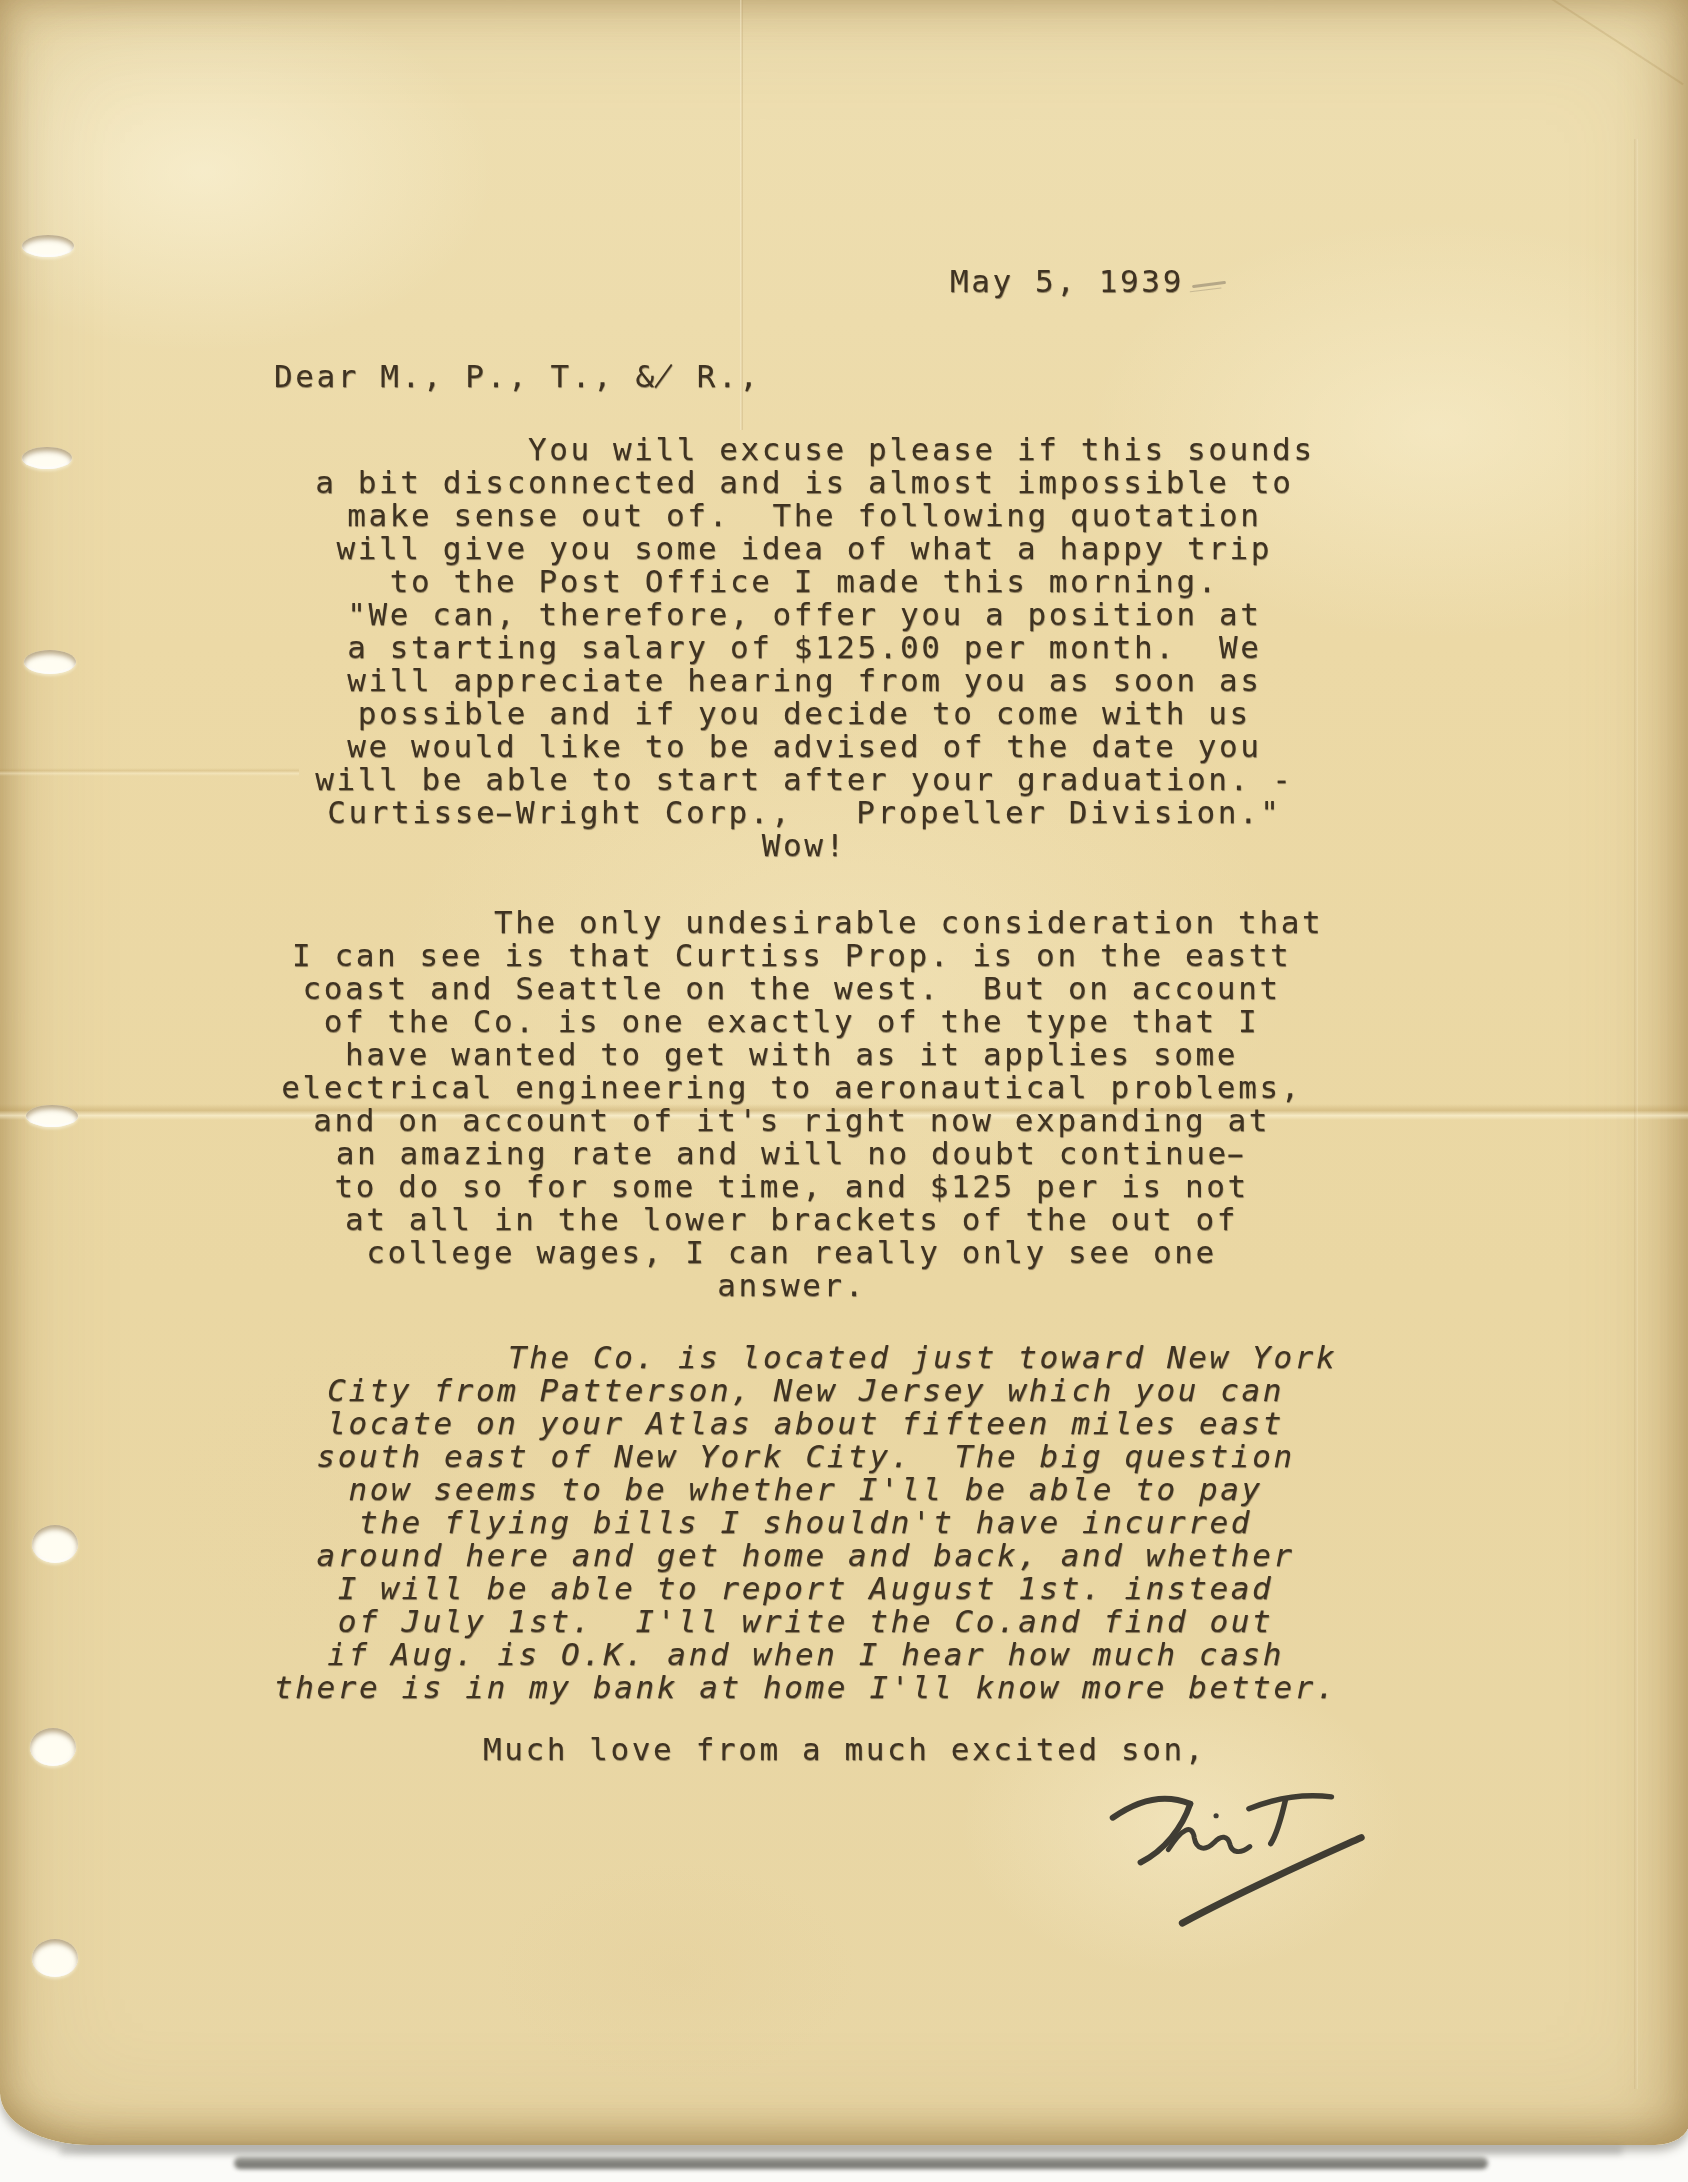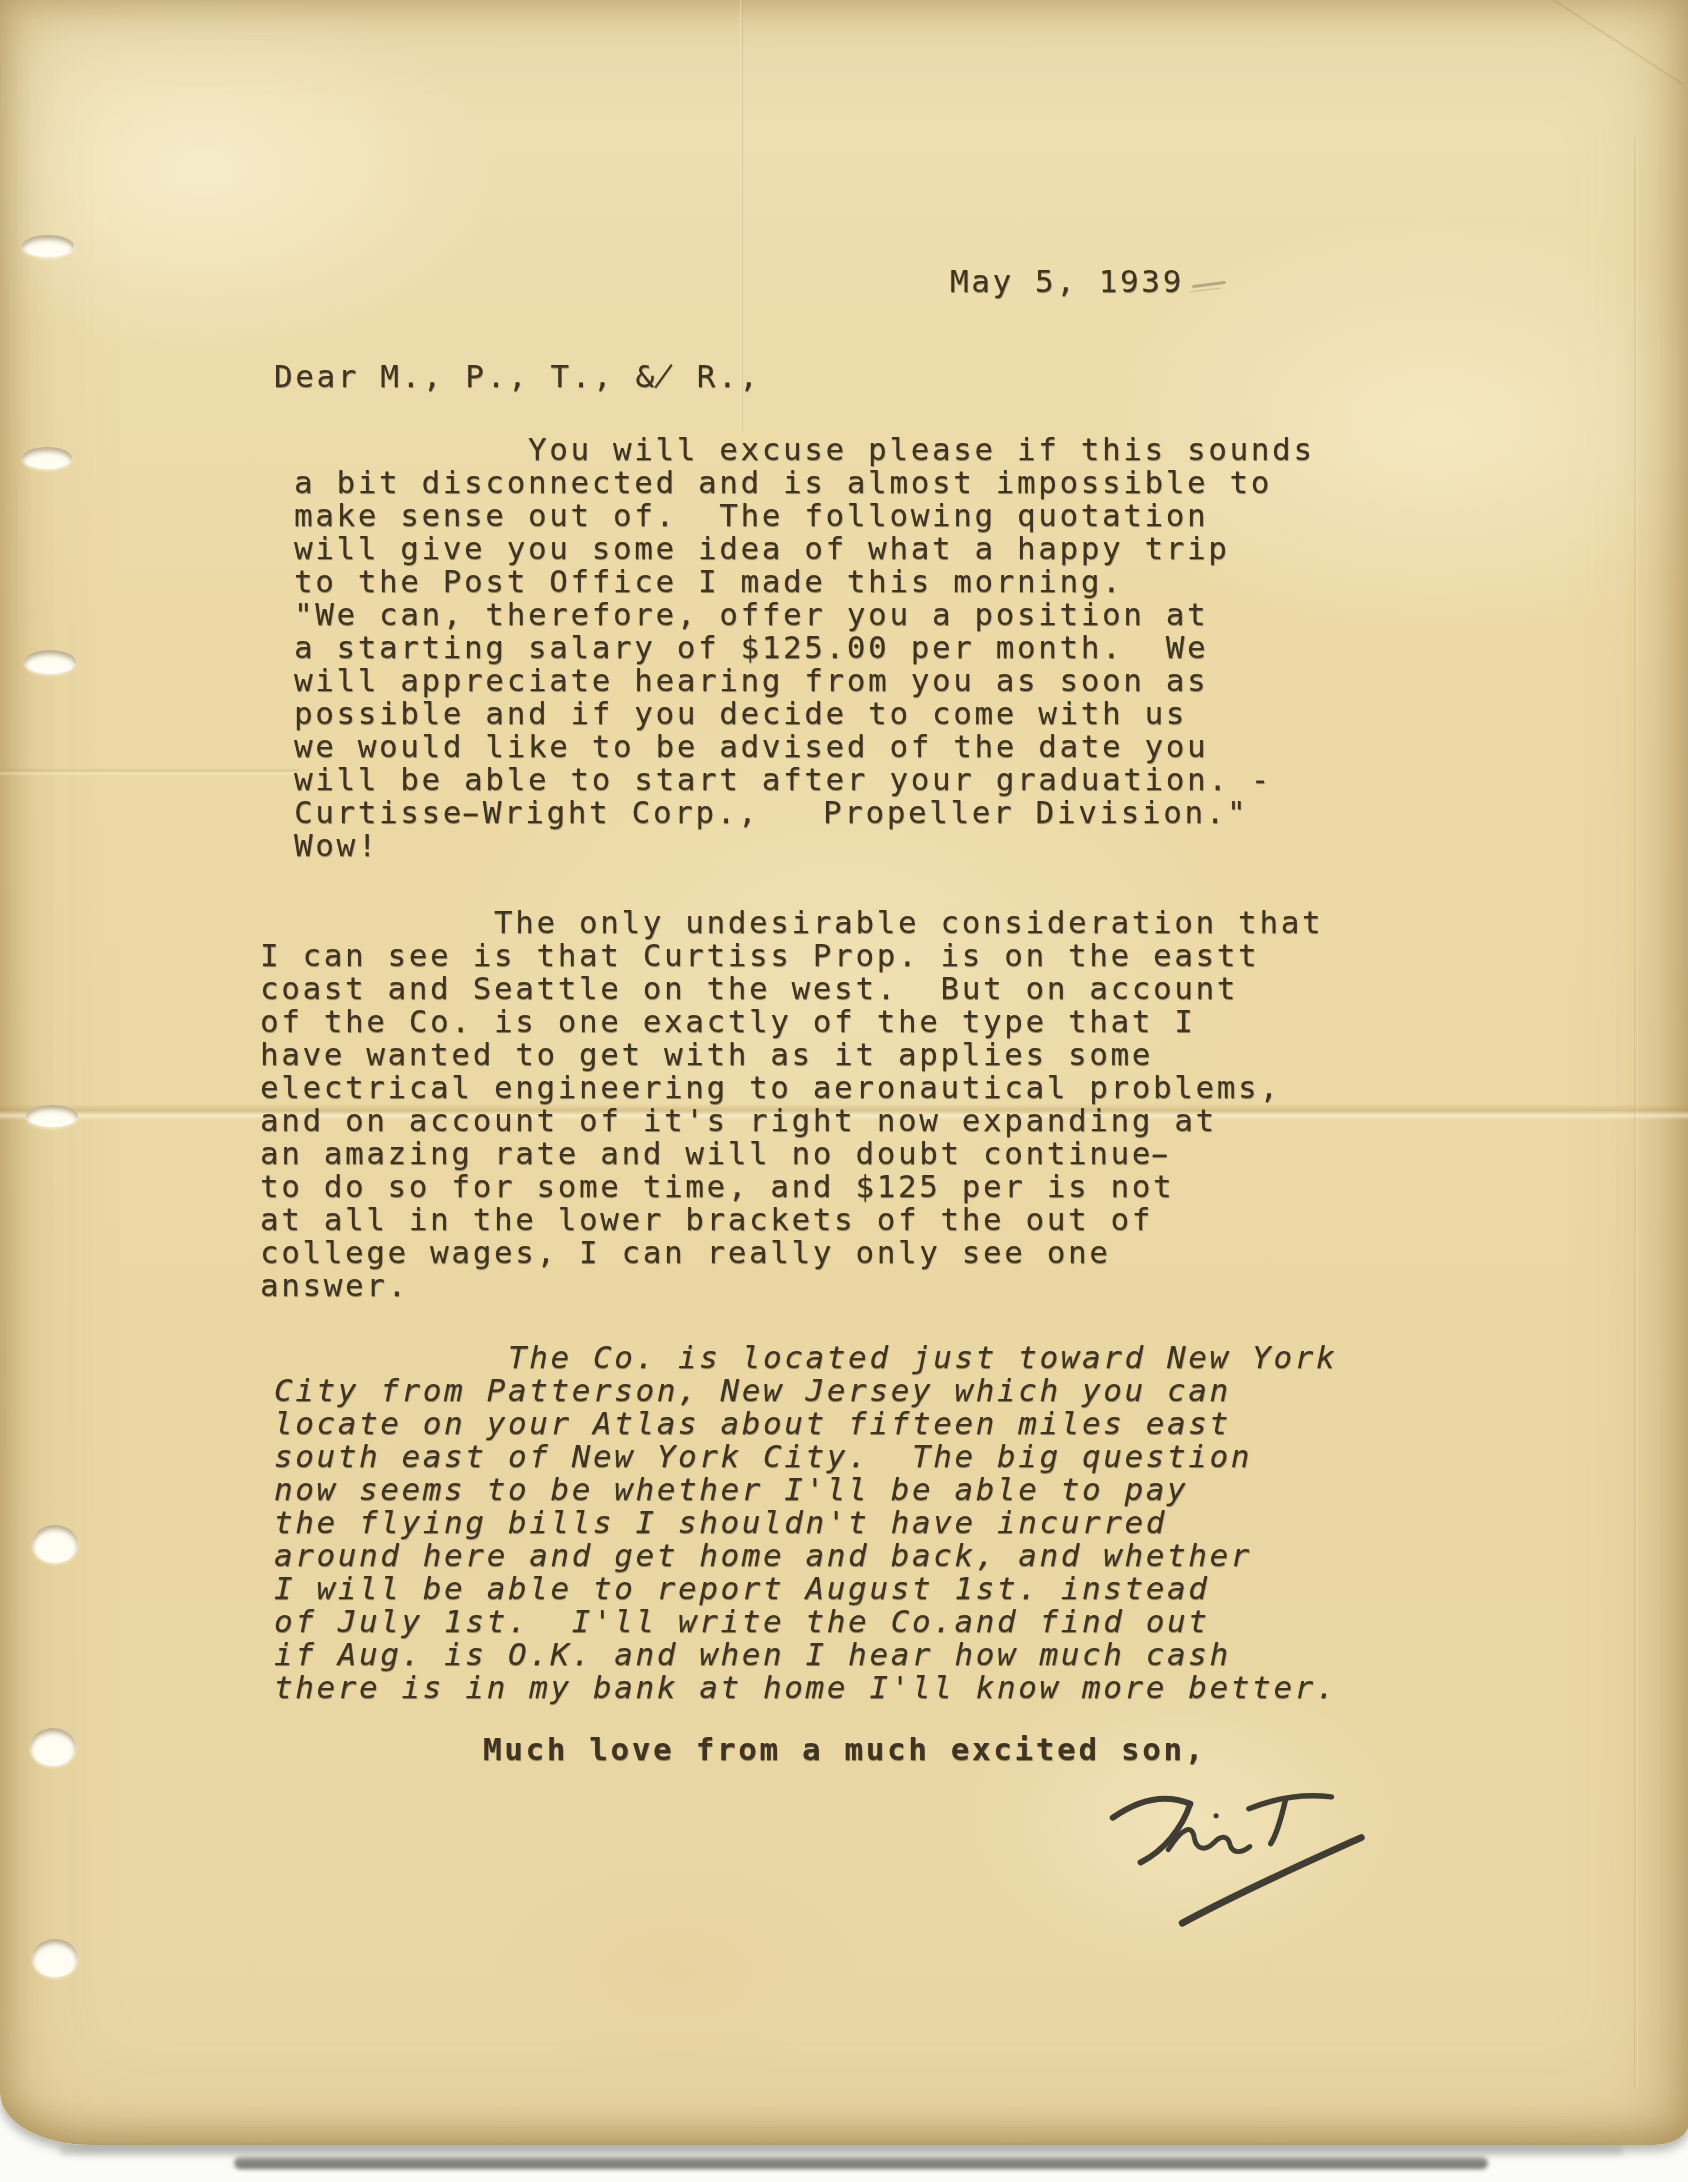--- a/index.html
+++ b/index.html
@@ -14,21 +14,21 @@
       radial-gradient(318px 219px at 70% 85%, rgba(250,241,210,.45), transparent 70%),
       radial-gradient(259px 159px at 40% 92%, rgba(228,207,155,.4), transparent 70%),
       linear-gradient(180deg,#eedfb2 0%,#ecd9a6 30%,#ead7a3 60%,#e8d6a5 100%);
     box-shadow:
       inset 0 0 119px rgba(150,115,55,.22),
       inset -22px 0 48px rgba(140,105,45,.28),
       inset 16px 0 38px rgba(140,105,45,.20),
       inset 0 -12px 28px rgba(120,90,40,.25),
       0 6px 10px rgba(60,55,40,.35);
     border-bottom-left-radius:90px 52px;
-    border-bottom-right-radius:34px 22px;}
+    border-bottom-right-radius:34px 22px;text-align:center;}
   .crease{position:absolute;pointer-events:none;}
   .crease-v{left:740px;top:0;width:3px;height:430px;
     background:linear-gradient(to right,rgba(255,248,222,.75),rgba(150,115,55,.35));opacity:.65;}
   .crease-h-main{left:0;top:1104px;width:1689px;height:16px;
     background:linear-gradient(to bottom,rgba(168,133,66,0),rgba(168,133,66,.28) 40%,rgba(255,248,222,.55) 72%,rgba(168,133,66,0));}
   .crease-right{left:1634px;top:139px;width:4px;height:1950px;
     background:linear-gradient(to right,rgba(150,115,55,.28),rgba(255,248,222,.45));opacity:.5;}
   .crease-tr{left:1537px;top:40px;width:159px;height:2px;background:rgba(150,115,55,.3);
     transform:rotate(33deg);opacity:.6;}
   .crease-mid-left{left:0;top:768px;width:299px;height:8px;
@@ -43,21 +43,21 @@
   .h6{left:30px;top:1728px;width:46px;height:38px;}
   .h7{left:32px;top:1939px;width:46px;height:38px;}
   .tw{position:absolute;margin:0;font-family:"DejaVu Sans Mono",monospace;
     font-size:31px;line-height:33px;letter-spacing:2.6px;color:#3f3322;
     text-shadow:0.4px 0.7px 0.8px rgba(62,48,28,.55);white-space:pre;}
   .date{left:950px;top:265px;}
   .salutation{left:274px;top:360px;}
   .p1{left:274px;top:433px;margin-left:20px;}
   .p2{left:260px;top:906px;}
   .p3{left:274px;top:1341px;font-style:italic;}
-  .closing{left:274px;top:1733px;text-indent:209px;font-weight:bold;}
+  .closing{left:274px;top:1733px;text-indent:209px;}
   .pencil-mark{position:absolute;left:1192px;top:283px;width:34px;height:3px;
     background:rgba(112,102,88,.45);transform:rotate(-7deg);border-radius:2px;
     box-shadow:-4px 5px 0 -1px rgba(112,102,88,.3);}
   .signature{position:absolute;left:1065px;top:1766px;width:338px;height:179px;}
   .signature svg{position:absolute;left:0;top:0;}
   .sig-hidden{position:absolute;left:60px;top:40px;font-family:"DejaVu Serif",serif;
     font-style:italic;font-size:60px;color:#2d2b26;opacity:0;}
   .bottom-shade{position:absolute;left:60px;top:2147px;width:1562px;height:8px;
     background:rgba(0,0,0,.14);filter:blur(3px);}
   .bottom-streak{position:absolute;left:234px;top:2157px;width:1254px;height:12px;

